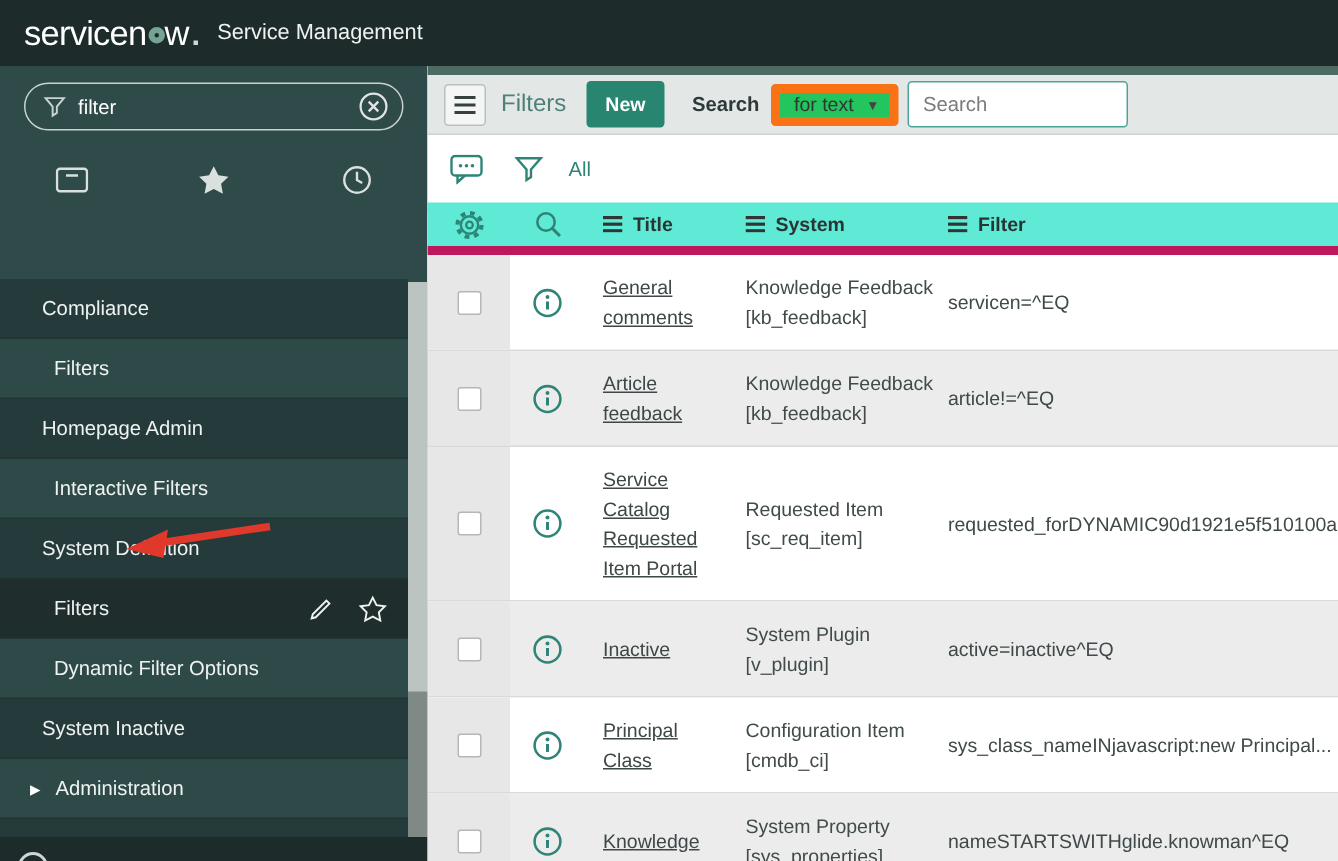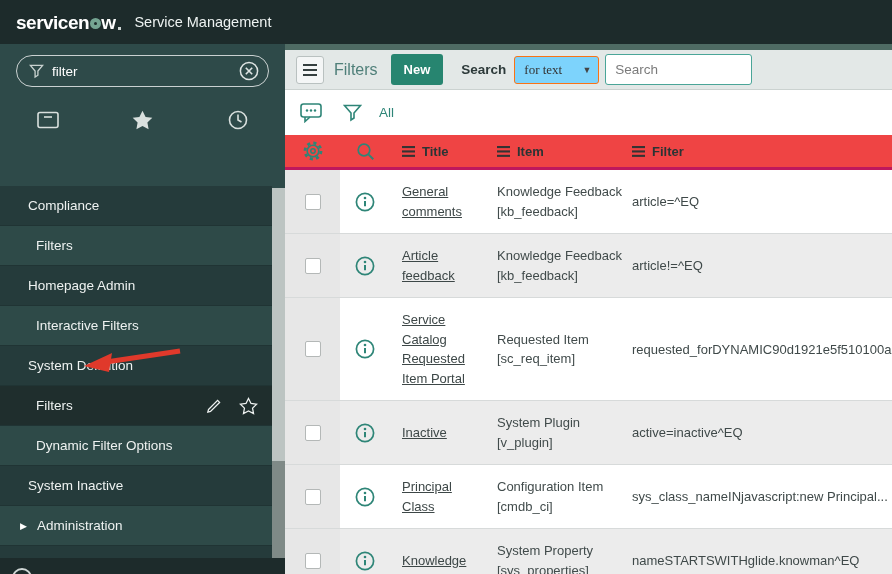--- a/index.html
+++ b/index.html
@@ -2,21 +2,21 @@
 <html><head>
 <meta charset="utf-8">
 <style>
   * { box-sizing: border-box; margin: 0; padding: 0; }
   html,body { width:892px; height:574px; overflow:hidden; }
   body { font-family:"Liberation Sans", sans-serif; background:#fff; position:relative; font-size:13px; }
 
   
   .app-header { position:absolute; left:0; top:0; width:892px; height:44px; background:#1d2b2b;
     display:flex; align-items:center; padding-left:16px; z-index:10; }
-  .logo { color:#fff; font-weight:bold; font-size:19px; letter-spacing:-0.5px; display:flex; align-items:center; line-height:1; }
+  .logo { color:#fff; font-weight:normal; font-size:23px; letter-spacing:-0.5px; display:flex; align-items:center; line-height:1; }
   .logo .ring { display:inline-block; width:11px; height:11px; border:4.5px solid #75a492; border-radius:50%; margin:2px 0 0 1px; }
   .logo .tm { width:3px; height:3px; background:#cfd6d5; display:inline-block; margin:12px 0 0 3px; }
   .app-title { color:#eef3f2; font-size:14.5px; margin-left:13px; font-weight:400;text-align:center; }
 
   
   .sidebar { position:absolute; left:0; top:44px; width:285px; bottom:0; background:#2e4a49; overflow:hidden; }
   .search-wrap { height:54px; padding:11px 16px; background:#2e4a49; }
   .search-pill { height:32px; border:1px solid rgba(255,255,255,0.75); border-radius:16px;
     display:flex; align-items:center; padding:0 9px 0 12px; }
   .search-pill input { flex:1; background:transparent; border:none; outline:none; color:#fff;
@@ -47,34 +47,34 @@
   .content-strip { height:6px; background:#4e6b63; }
   .toolbar1 { height:40px; background:#e3e8e7; border-bottom:1px solid #cbd2d0;
     display:flex; align-items:center; padding-left:11px; }
   .menu-btn { width:28px; height:28px; background:#f4f6f6; border:1px solid #b9c1c0; border-radius:3px;
     display:flex; flex-direction:column; justify-content:center; align-items:center; gap:3px; cursor:pointer; }
   .menu-btn i { display:block; width:14px; height:2px; background:#35403f; }
   .page-title { color:#4f7f79; font-size:16px; margin:0 13px 0 10px; }
   .btn-new { background:#278570; color:#fff; border:none; border-radius:3px; font-size:13px;
     padding:8px 13px; font-family:inherit; cursor:pointer;font-weight:bold; }
   .search-label { font-weight:bold; color:#2d3a3a; font-size:13.5px; margin-left:18px; }
-  .scope-select { width:85px; height:28px; background:#7dd3fc; border:1px solid #f97316; border-radius:3px;
+  .scope-select { width:85px; height:28px; background:#22c55e; border:6px solid #f97316; border-radius:3px;
     margin-left:8px; display:flex; align-items:center; justify-content:space-between; padding:0 7px 0 9px;
-    color:#333; cursor:pointer;font-family:Liberation Serif, serif; }
+    color:#333; cursor:pointer; }
   .scope-select .chev { font-size:9px; color:#444; }
   .list-search { width:147px; height:31px; border:1px solid #4aa598; border-radius:3px; margin-left:6px;
     padding:0 9px; font-size:13.5px; font-family:inherit; color:#333; outline:none; }
   .list-search::placeholder { color:#7b7b7b; }
 
   .toolbar2 { height:45px; background:#fff; display:flex; align-items:center; padding-left:15px; }
   .tb2-icon { margin-right:20px; cursor:pointer; display:flex; }
   .crumb-all { color:#2e8577; font-size:13.5px; cursor:pointer; margin-left:-3px; }
 
   .grid-cols { display:grid; grid-template-columns:55px 50px 95px 135px 1fr; }
-  .list-header { height:35px; align-items:center; border-bottom:3px solid #be185d; background:#ef4444; }
+  .list-header { height:35px; align-items:center; border-bottom:6px solid #be185d; background:#5eead4; }
   .hdr-icon-cell { display:flex; justify-content:center; cursor:pointer; }
   .hdr-col { display:flex; align-items:center; gap:7px; padding-left:12px; font-weight:bold;
     color:#2b3434; font-size:13px; cursor:pointer; }
 
   .list-row { align-items:center; border-bottom:1px solid #d7dada; background:#fff; }
   .list-row.alt { background:#ececec; }
   .cell-check { background:#e7e7e7; align-self:stretch; display:flex; align-items:center; justify-content:center; }
   .checkbox { width:16px; height:16px; background:#fff; border:1px solid #b4b8b7; border-radius:2px; cursor:pointer; }
   .cell-info { display:flex; justify-content:center; cursor:pointer; }
   .cell-title { padding:12px 8px 12px 12px; line-height:1.5; }
@@ -244,21 +244,21 @@
           <rect width="13" height="2.1" y="8.8" fill="#333"></rect>
         </svg>
       <span>Title</span>
     </div>
     <div class="hdr-col">
       <svg width="13" height="11" viewBox="0 0 13 11">
           <rect width="13" height="2.1" y="0" fill="#333"></rect>
           <rect width="13" height="2.1" y="4.4" fill="#333"></rect>
           <rect width="13" height="2.1" y="8.8" fill="#333"></rect>
         </svg>
-      <span>Item</span>
+      <span>System</span>
     </div>
     <div class="hdr-col">
       <svg width="13" height="11" viewBox="0 0 13 11">
           <rect width="13" height="2.1" y="0" fill="#333"></rect>
           <rect width="13" height="2.1" y="4.4" fill="#333"></rect>
           <rect width="13" height="2.1" y="8.8" fill="#333"></rect>
         </svg>
       <span>Filter</span>
     </div>
   </div>
@@ -273,21 +273,21 @@
           <circle cx="11" cy="11" r="8.6" fill="none" stroke="#2e8577" stroke-width="1.7"></circle>
           <circle cx="11" cy="7" r="1.3" fill="#2e8577"></circle>
           <line x1="11" y1="10" x2="11" y2="15.3" stroke="#2e8577" stroke-width="2"></line>
         </svg>
       </div>
       <div class="cell-title"><a>General comments</a></div>
       <div class="cell-table">
           <div>Knowledge Feedback</div>
           <div>[kb_feedback]</div>
         </div>
-      <div class="cell-filter">article=^EQ</div>
+      <div class="cell-filter">servicen=^EQ</div>
     </div>
 
     <div class="grid-cols list-row alt">
       <div class="cell-check">
           <span class="checkbox"></span>
         </div>
       <div class="cell-info">
         <svg width="22" height="22" viewBox="0 0 22 22" style="cursor:pointer">
           <circle cx="11" cy="11" r="8.6" fill="none" stroke="#2e8577" stroke-width="1.7"></circle>
           <circle cx="11" cy="7" r="1.3" fill="#2e8577"></circle>

